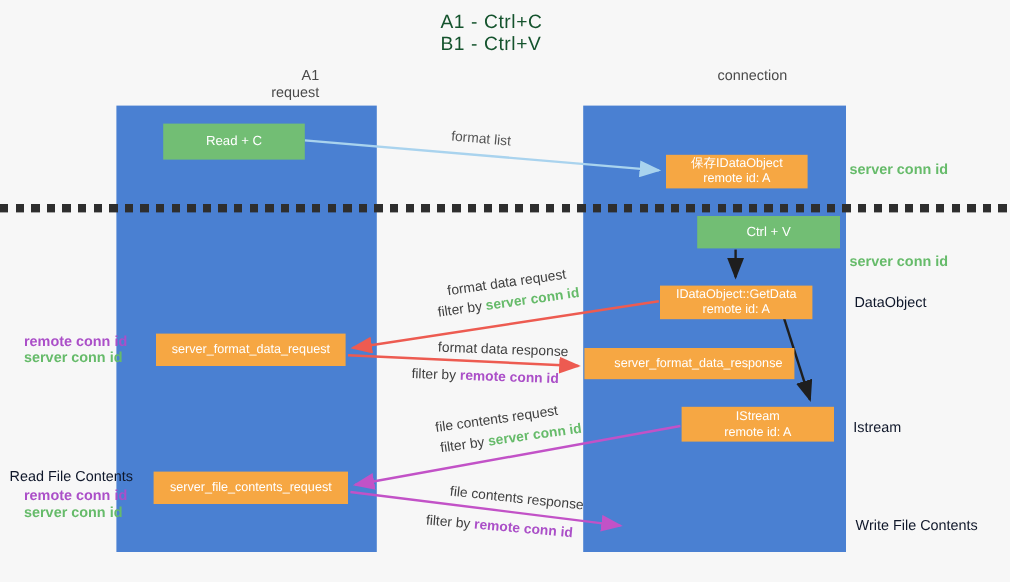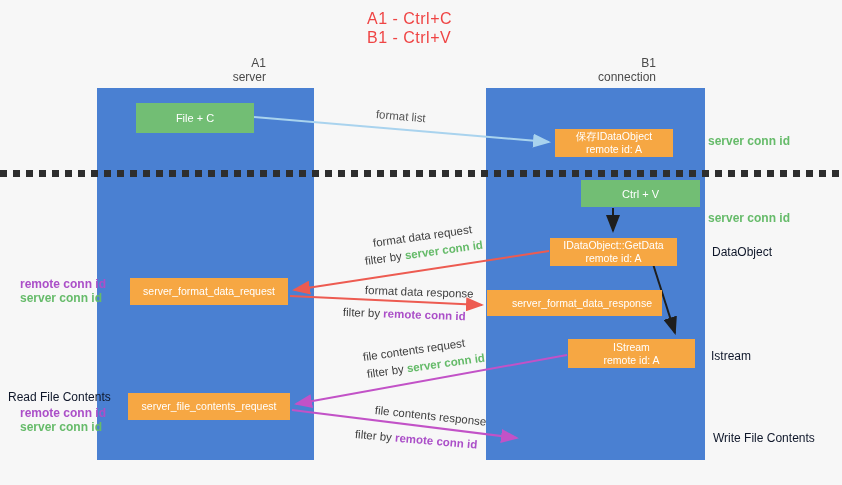--- a/index.html
+++ b/index.html
@@ -6,21 +6,21 @@
   body{
     font-family:"Liberation Sans",sans-serif;
     background:#f7f7f7;
     width:842px;height:485px;
     position:relative;overflow:hidden;
     color:#3d3d3d;
   }
   .stage{position:absolute;left:0;top:0;width:842px;height:485px;}
 
   
-  #title{position:absolute;left:367px;top:9px;font-size:16px;line-height:19px;color:#ef4444;letter-spacing:.5px;}
+  #title{position:absolute;left:367px;top:9px;font-size:16px;line-height:19px;color:#14532d;letter-spacing:.5px;}
 
   
   .col-header{position:absolute;font-size:12px;line-height:14px;color:#4a4a4a;text-align:right;width:120px;}
   #hdr-a1{left:146px;top:56px;}
   #hdr-b1{left:536px;top:56px;}
 
   
   .lifeline{position:absolute;top:88px;height:372px;background:#4a80d2;z-index:1;}
   #col-a1{left:97px;width:217px;}
   #col-b1{left:486px;width:219px;}
@@ -78,24 +78,23 @@
 
 <div class="stage">
 
   <div id="title">
     <div>A1 - Ctrl+C</div>
     <div>B1 - Ctrl+V</div>
   </div>
 
   <div class="col-header" id="hdr-a1">
     <div>A1</div>
-    <div>server</div>
+    <div>request</div>
   </div>
   <div class="col-header" id="hdr-b1">
-    <div>B1</div>
     <div>connection</div>
   </div>
 
   <div class="lifeline" id="col-a1"></div>
   <div class="lifeline" id="col-b1"></div>
 
   <div id="dotted-line"></div>
 
   <svg id="arrows" width="842" height="485" viewBox="0 0 842 485">
     <defs>
@@ -114,21 +113,21 @@
     </defs>
     <line x1="254" y1="117" x2="549" y2="142" stroke="#a9d3ee" stroke-width="2" marker-end="url(#mblue)"></line>
     <line x1="613" y1="208" x2="613" y2="231" stroke="#1e1e1e" stroke-width="2" marker-end="url(#mblack)"></line>
     <line x1="549" y1="251" x2="294" y2="290" stroke="#ed5b51" stroke-width="2" marker-end="url(#mred)"></line>
     <line x1="290" y1="296" x2="482" y2="305" stroke="#ed5b51" stroke-width="2" marker-end="url(#mred)"></line>
     <line x1="653" y1="264" x2="675" y2="333" stroke="#1e1e1e" stroke-width="2" marker-end="url(#mblack)"></line>
     <line x1="567" y1="355" x2="296" y2="404" stroke="#c252c7" stroke-width="2" marker-end="url(#mmag)"></line>
     <line x1="292" y1="410" x2="517" y2="438" stroke="#c252c7" stroke-width="2" marker-end="url(#mmag)"></line>
   </svg>
 
-  <div class="keybox" id="n-ctrlc">File + C</div>
+  <div class="keybox" id="n-ctrlc">Read + C</div>
   <div class="keybox" id="n-ctrlv">Ctrl + V</div>
 
   <div class="node" id="n-saveido">
     <div>保存IDataObject</div>
     <div>remote id: A</div>
   </div>
   <div class="node" id="n-getdata">
     <div>IDataObject::GetData</div>
     <div>remote id: A</div>
   </div>

